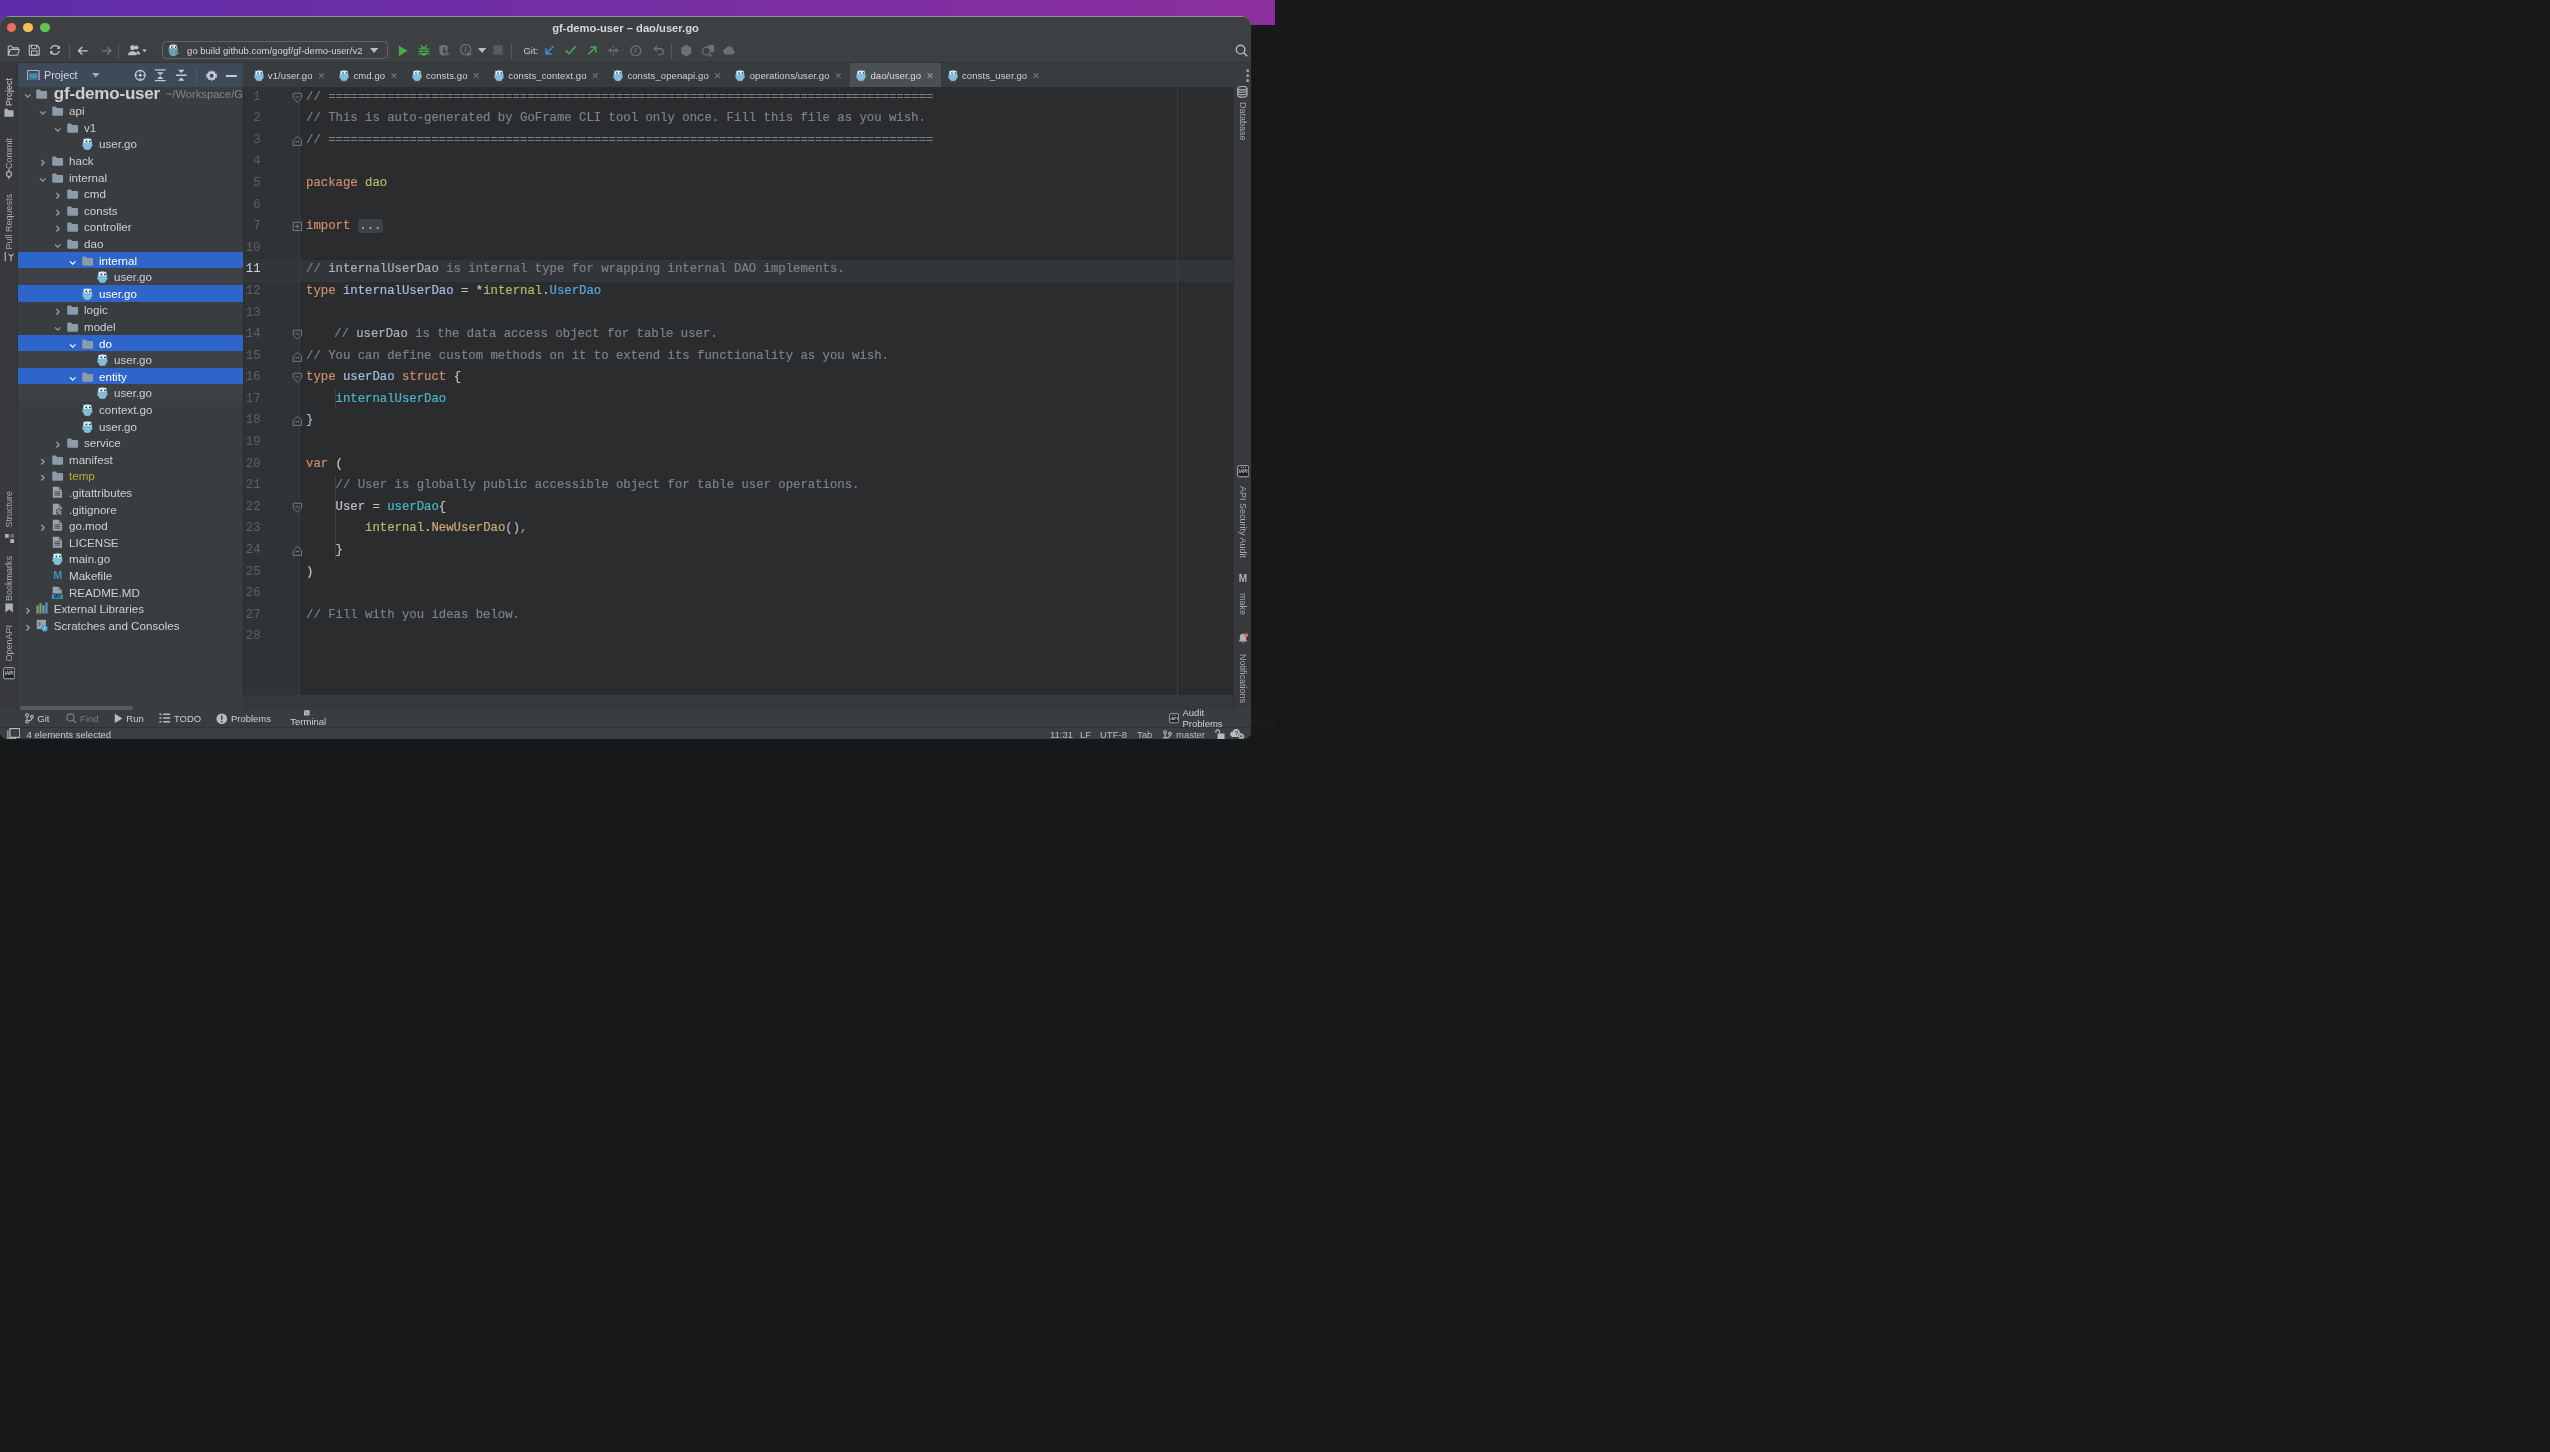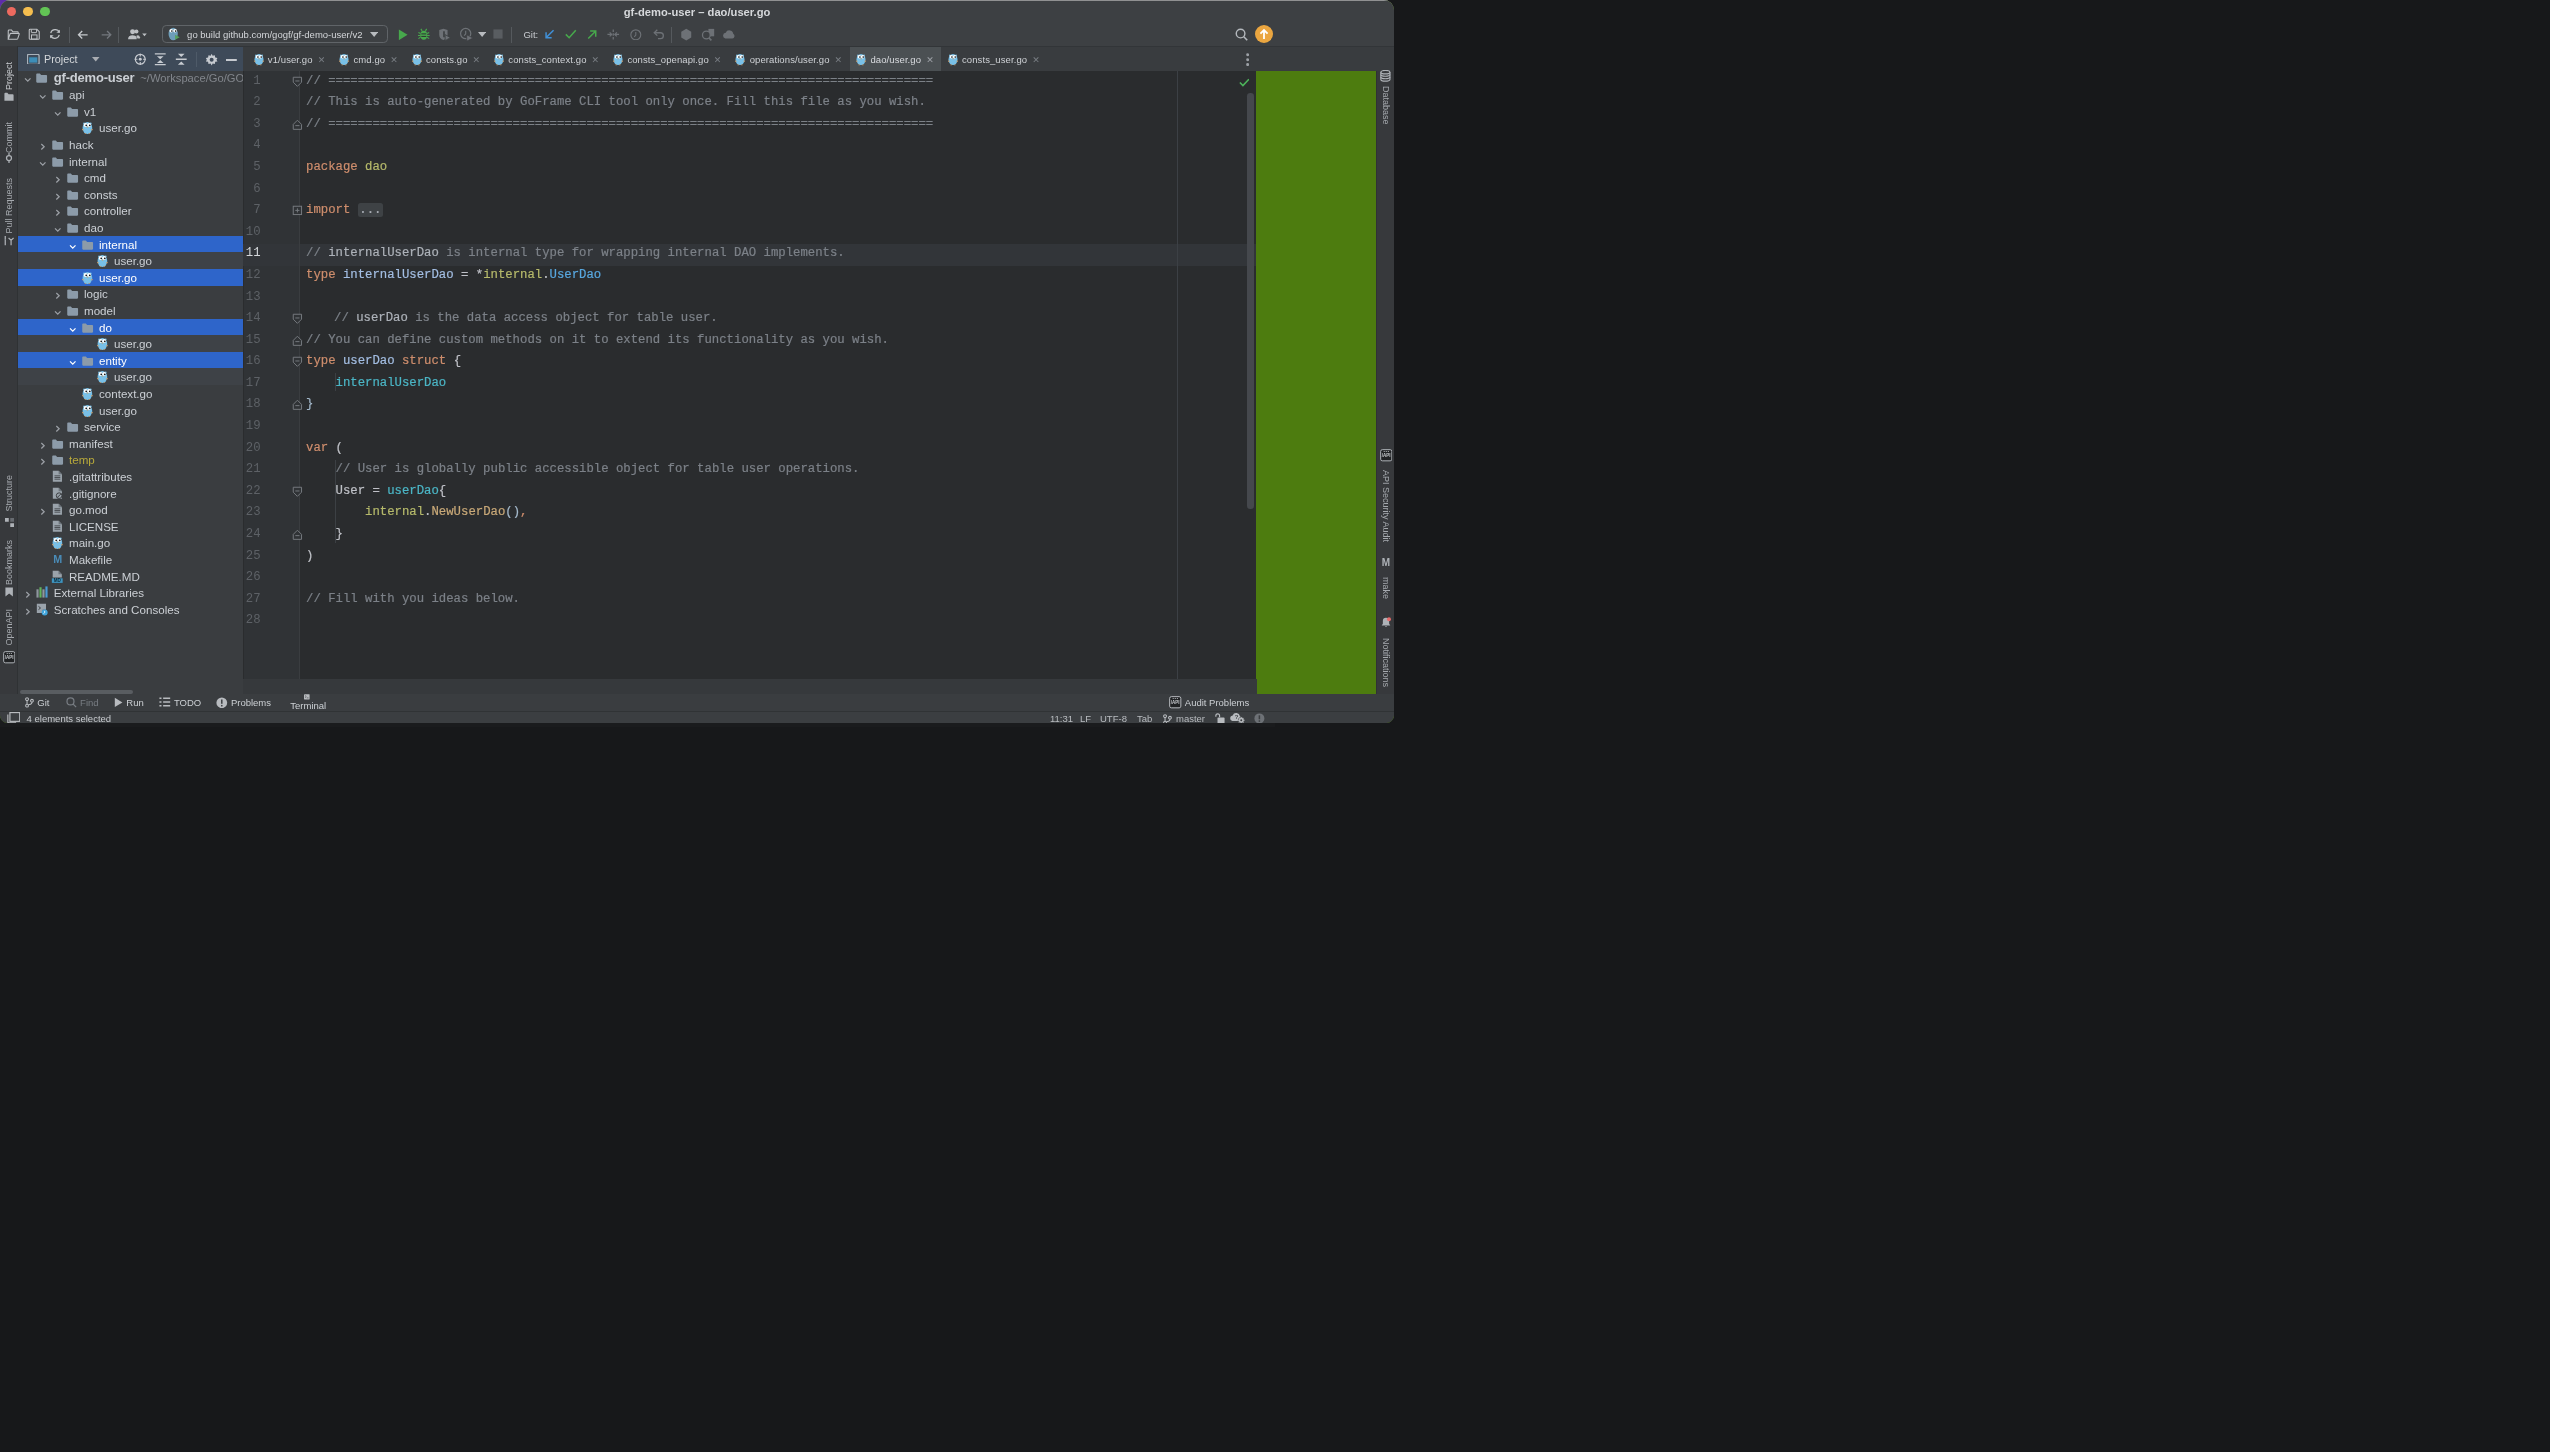--- a/index.html
+++ b/index.html
@@ -1,20 +1,20 @@
 <!DOCTYPE html>
 <html style="font-size:13.3px"><head>
 <meta charset="utf-8">
 <style>
   * { margin:0; padding:0; box-sizing:border-box; }
   html,body { width:1275px; height:726px; overflow:hidden; }
   body { background:#17181a; font-family:"Liberation Sans",sans-serif; }
   .desk-top { position:absolute; left:0; top:0; width:1275px; height:25px; background:linear-gradient(90deg,#5e2da9,#8c2f9e); z-index:0; }
   .desk-bottom { position:absolute; left:0; top:719px; width:1275px; height:7.5px; background:#1a1b1d; z-index:0; }
-  .win { position:absolute; left:0; top:0; width:1394px; height:723px; background:#4d7c0f;
+  .win { position:absolute; left:0; top:16px; width:1251px; height:723px; background:#4d7c0f;
          border-radius:10px 10px 7.5px 7.5px; overflow:hidden; z-index:1;
          box-shadow: inset 0 0.8px 0 rgba(255,255,255,.4); }
   
   .topline { position:absolute; top:0; left:0; width:100%; height:0.8px; background:#909192; border-radius:10px 10px 0 0; z-index:40; }
   .titlebar { position:absolute; left:0; top:0; width:100%; height:22.4px; background:#3d4043; }
   .tl { position:absolute; top:6.6px; width:9.5px; height:9.5px; border-radius:50%; }
   .title { position:absolute; top:0; left:0; width:100%; text-align:center; line-height:24px;
            font-size:11.2px; font-weight:bold; color:#d6d8db; }
   
   .toolbar { position:absolute; left:0; top:22.4px; width:100%; height:24px; background:#3d4043; }
@@ -504,21 +504,21 @@
     <div class="tree" id="tree">
       <div class="trow" style="top:-1.4px;padding-left:5.8px;">
           <span class="chev"><svg width="7.5" height="7.5" viewBox="0 0 9 9">
               <path d="M1.2 2.8 L4.5 6.2 L7.8 2.8" fill="none" stroke="#9ca0a6" stroke-width="1.5"></path>
             </svg></span>
           <span class="ticon">
             <svg width="13.3" height="13.3" viewBox="0 0 16 16">
               <path d="M1.5 13 L1.5 4 Q1.5 3 2.5 3 L5.8 3 L7.4 4.8 L13.5 4.8 Q14.5 4.8 14.5 5.8 L14.5 13 Q14.5 14 13.5 14 L2.5 14 Q1.5 14 1.5 13 Z" fill="#8c9ba9"></path>
             </svg>
           </span>
-          <span><b style="font-size:13px;letter-spacing:-0.2px;">gf-demo-user</b></span>
+          <span><b style="font-size:17px;letter-spacing:-0.2px;">gf-demo-user</b></span>
           <span class="tpath">~/Workspace/Go/GOP</span>
         </div>
       <div class="trow" style="top:15px;padding-left:21px;">
           <span class="chev"><svg width="7.5" height="7.5" viewBox="0 0 9 9">
               <path d="M1.2 2.8 L4.5 6.2 L7.8 2.8" fill="none" stroke="#9ca0a6" stroke-width="1.5"></path>
             </svg></span>
           <span class="ticon">
             <svg width="13.3" height="13.3" viewBox="0 0 16 16">
               <path d="M1.5 13 L1.5 4 Q1.5 3 2.5 3 L5.8 3 L7.4 4.8 L13.5 4.8 Q14.5 4.8 14.5 5.8 L14.5 13 Q14.5 14 13.5 14 L2.5 14 Q1.5 14 1.5 13 Z" fill="#8c9ba9"></path>
             </svg>

